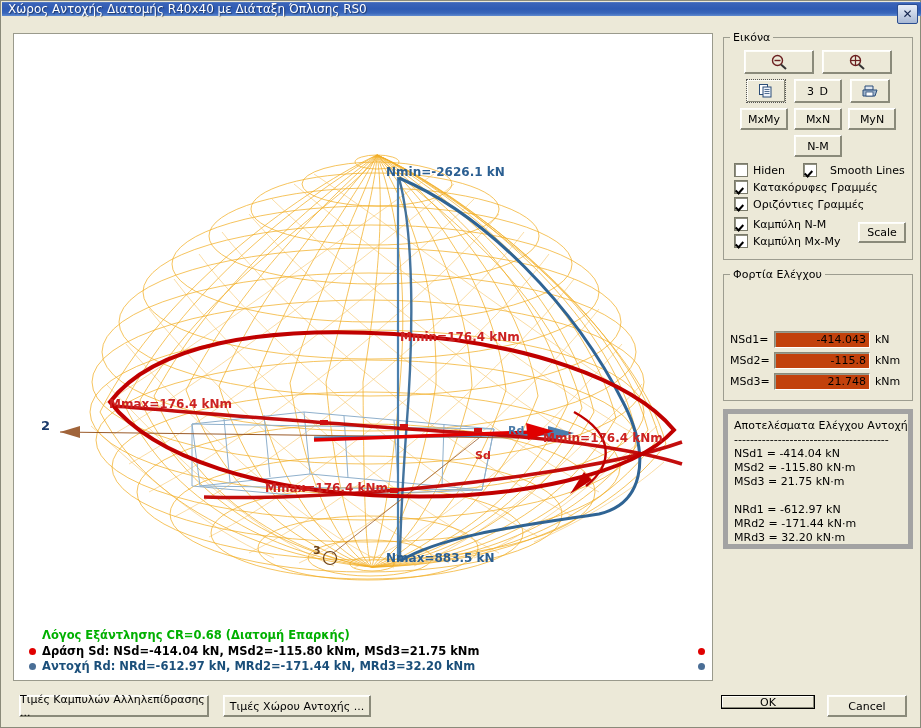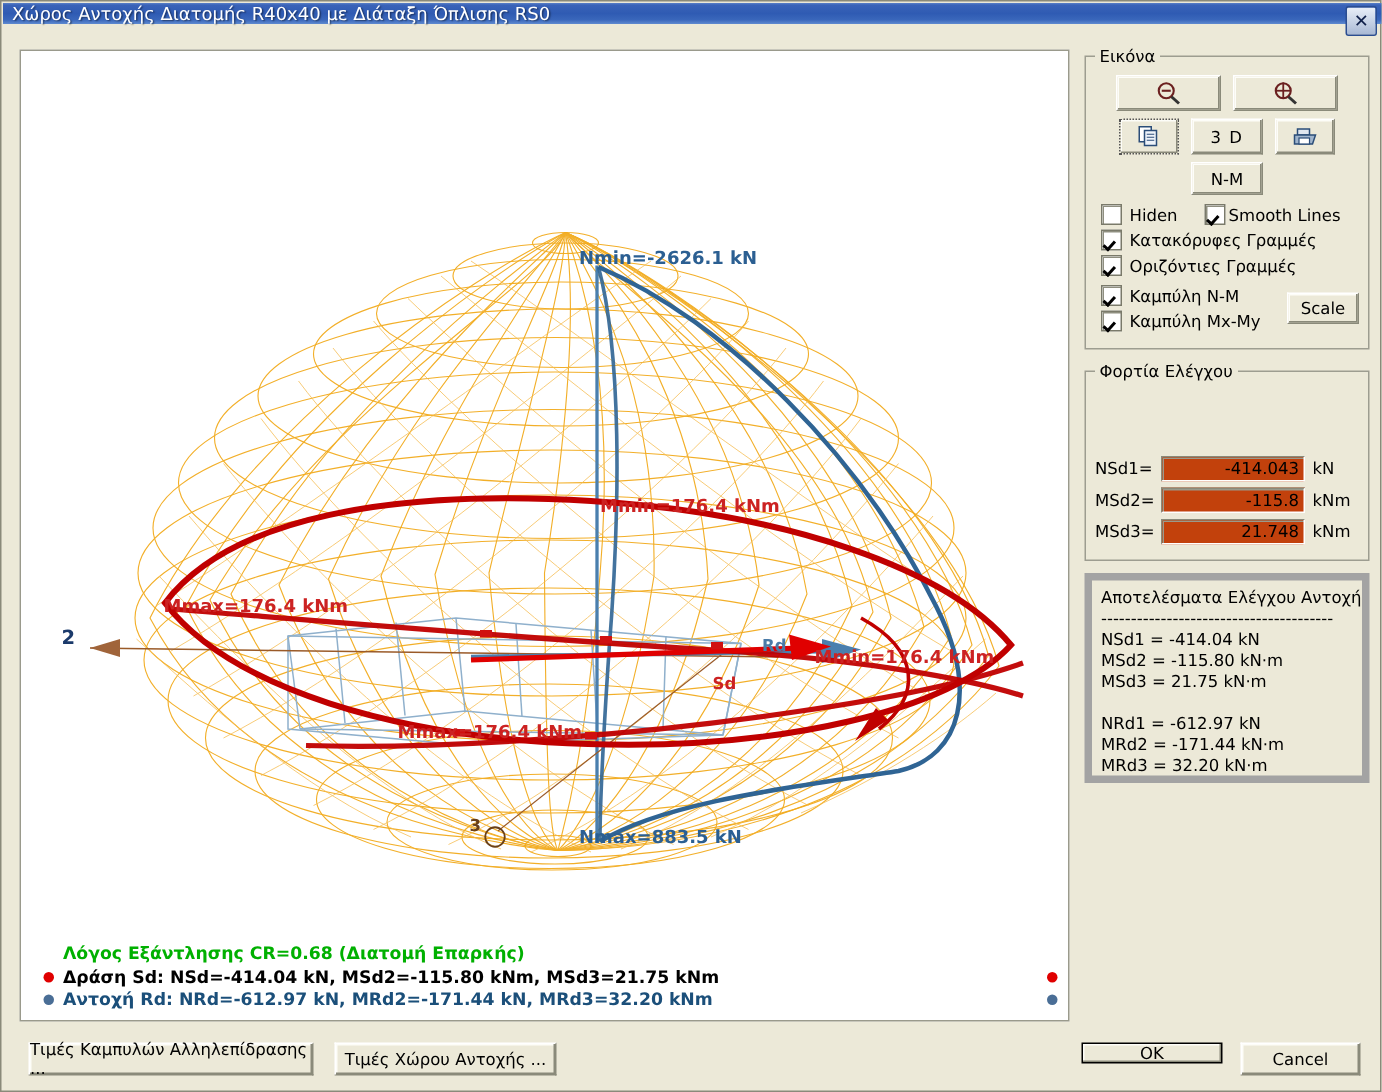--- a/index.html
+++ b/index.html
@@ -331,29 +331,34 @@
         <div class="btn btn-3d">3 D</div>
         <div class="btn btn-print">
           <svg width="18" height="15" viewBox="0 0 18 15">
             <path d="M4 2 L12 2 L12 6 L4 6 Z" fill="#dfe6ef" stroke="#2b4d78" stroke-width="1"></path>
             <path d="M2 6 L16 6 L14 12 L2 12 Z" fill="#9fb4cc" stroke="#2b4d78" stroke-width="1"></path>
             <rect x="5" y="8" width="7" height="4" fill="#fff" stroke="#2b4d78" stroke-width="0.8"></rect>
           </svg>
         </div>
       </div>
 
+      <div class="imgrow3">
+        <div class="btn btn-plane">MxMy</div>
+        <div class="btn btn-plane">MxN</div>
+        <div class="btn btn-plane">MyN</div>
+      </div>
       <div class="imgrow4">
         <div class="btn btn-nm">N-M</div>
       </div>
 
       <div class="chkline" style="gap:0;">
         <span class="chk"></span>
         <span style="margin-left:5px;margin-right:18px;">Hiden</span>
         <span class="chk on"></span>
-        <span style="margin-left:2px;">Smooth Lines</span>
+        <span style="margin-left:13px;">Smooth Lines</span>
       </div>
       <div class="chkline">
         <span class="chk on"></span>
         <span>Κατακόρυφες Γραμμές</span>
       </div>
       <div class="chkline">
         <span class="chk on"></span>
         <span>Οριζόντιες Γραμμές</span>
       </div>
       <div class="scalewrap">

